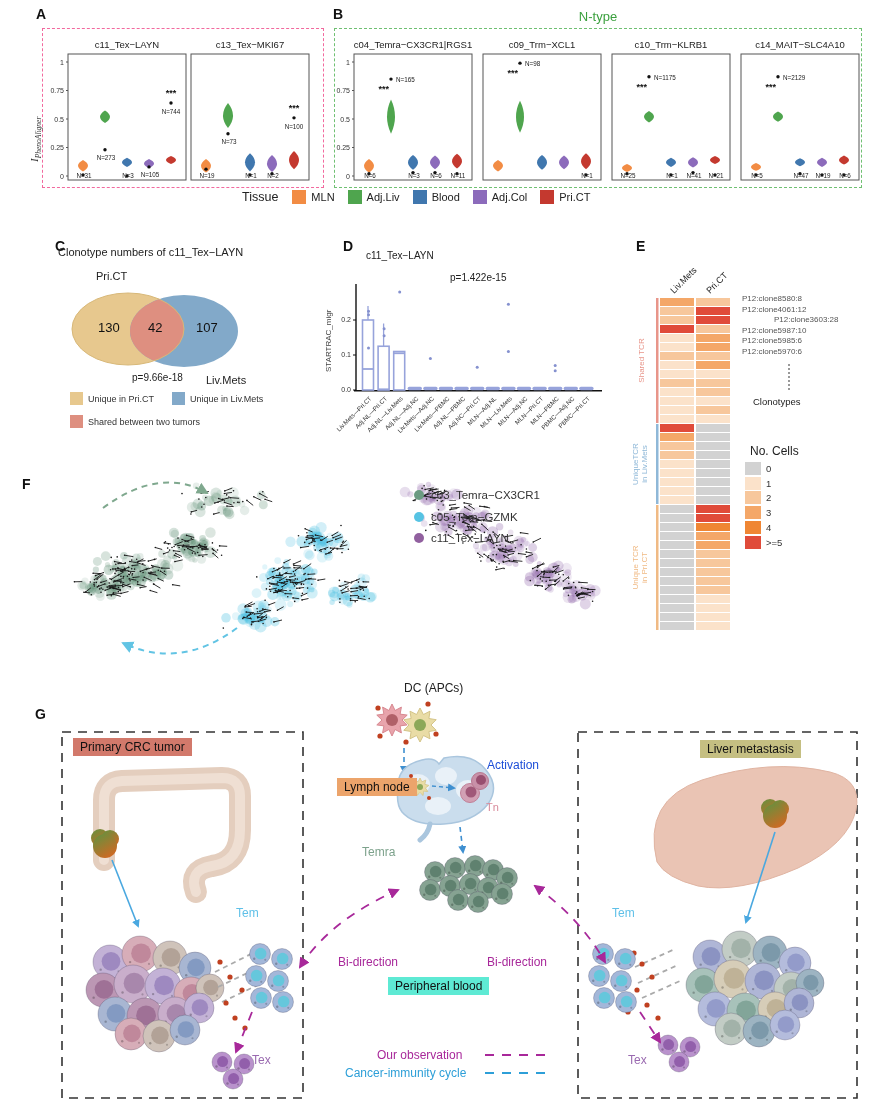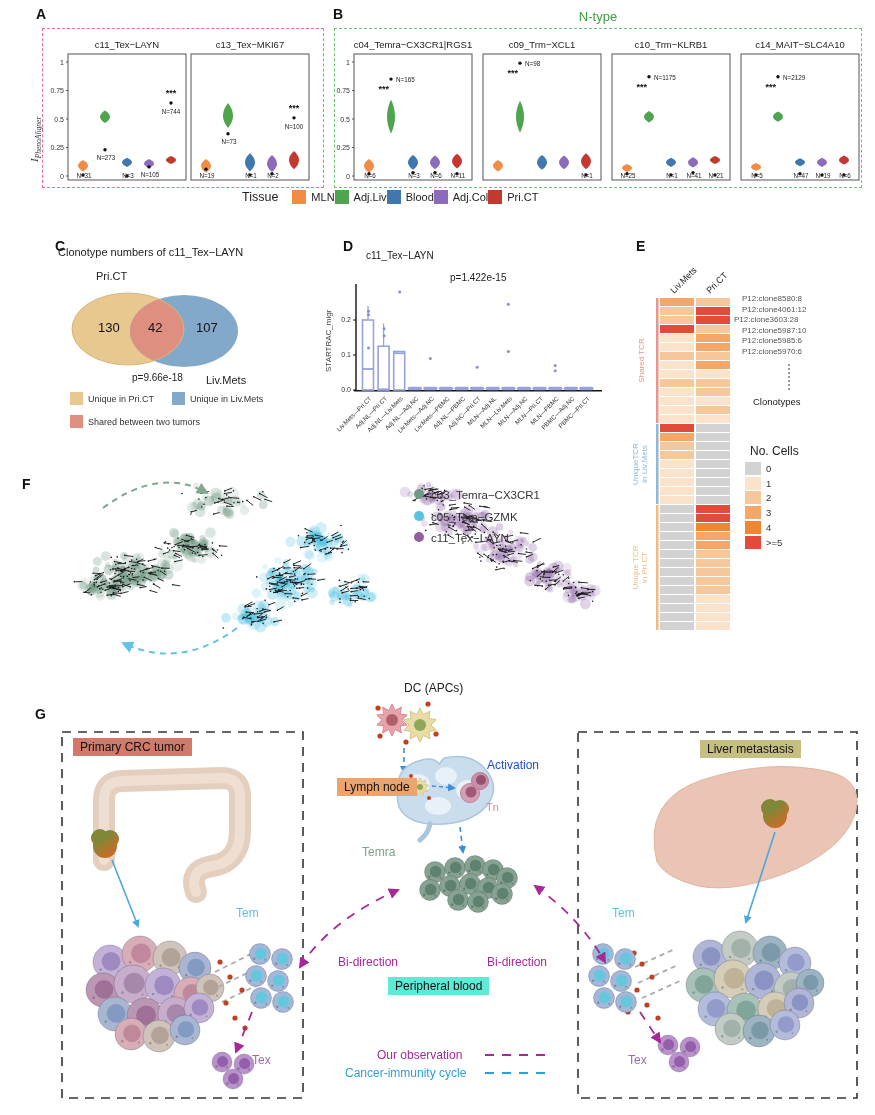--- a/index.html
+++ b/index.html
@@ -16,21 +16,21 @@
   .legendrow .it{display:flex;align-items:center;gap:5px;font-size:11px;}
   .sw{display:inline-block;width:14px;height:14px;}
   .ctitle{position:absolute;font-size:11px;color:#222;}
   .small{font-size:10px;}
   .vennnum{position:absolute;font-size:13px;color:#111;}
   .clegend{position:absolute;display:flex;align-items:center;gap:5px;font-size:9px;color:#333;}
   .clegend .sw{width:13px;height:13px;}
   .clono{position:absolute;font-size:8px;color:#555;white-space:nowrap;}
   .gl{position:absolute;font-size:12px;white-space:nowrap;}
   .gl.box{padding:2px 7px;color:#111;}
-  .flegend{position:absolute;display:flex;gap:7px;font-size:11.5px;color:#333;white-space:nowrap;}
+  .flegend{position:absolute;display:flex;align-items:center;gap:7px;font-size:11.5px;color:#333;white-space:nowrap;}
   .flegend .dot{width:10px;height:10px;border-radius:50%;}
   svg{position:absolute;overflow:visible;}
 </style>
 </head>
 <body>
 
 <div class="fig">
 
   <div class="pletter" style="left:36px;top:6px">A</div>
   <div class="pletter" style="left:333px;top:6px">B</div>
@@ -229,21 +229,21 @@
       </g>
       <g>
         <path d="M508,123.47999999999999 Q518,128.04 508,132.6 Q498,128.04 508,123.47999999999999 Z" fill="#C4392F"></path>
         <circle cx="508" cy="142.86" r="1.7" fill="#111"></circle>
         <text x="509" y="146" text-anchor="middle" font-size="6.3" fill="#222">N=6</text>
       </g>
     </svg>
 
   <div class="legendrow" style="left:242px;top:190px">
     <span style="font-size:12.5px">Tissue</span>
-    <span id="tissueItems" style="display:flex;">
+    <span id="tissueItems" style="display:flex;gap:13px">
         <span class="it">
           <span class="sw" style="background:#F28C44"></span>
           <span>MLN</span>
         </span>
         <span class="it">
           <span class="sw" style="background:#4FA54E"></span>
           <span>Adj.Liv</span>
         </span>
         <span class="it">
           <span class="sw" style="background:#4077AE"></span>
@@ -437,21 +437,21 @@
       <rect x="66" y="363" width="34" height="8" fill="#FBE2CA"></rect>
       <rect x="30" y="372" width="34" height="8" fill="#D2D2D2"></rect>
       <rect x="66" y="372" width="34" height="8" fill="#FBE2CA"></rect>
       <rect x="26" y="255" width="2.5" height="125" fill="#F0BA84"></rect>
       <text x="8" y="317.5" font-size="8" fill="#F0BA84" text-anchor="middle" transform="rotate(-90 8 317.5)">Unique TCR</text>
       <text x="17" y="317.5" font-size="8" fill="#F0BA84" text-anchor="middle" transform="rotate(-90 17 317.5)">in Pri.CT</text>
     </svg>
   <div id="clonoLabels">
       <div class="clono" style="left: 742px; top: 294px;">P12:clone8580:8</div>
       <div class="clono" style="left: 742px; top: 304.6px;">P12:clone4061:12</div>
-      <div class="clono" style="left: 710px; top: 315.2px; padding-left: 24px;">P12:clone3603:28</div>
+      <div class="clono" style="left: 750px; top: 315.2px; padding-left: 24px;">P12:clone3603:28</div>
       <div class="clono" style="left: 742px; top: 325.8px;">P12:clone5987:10</div>
       <div class="clono" style="left: 742px; top: 336.4px;">P12:clone5985:6</div>
       <div class="clono" style="left: 742px; top: 347px;">P12:clone5970:6</div>
     </div>
   <div class="abs" style="left:788px;top:364px;height:26px;border-left:2px dotted #999"></div>
   <div class="ctitle" style="left:753px;top:396px;font-size:9.5px">Clonotypes</div>
   <div class="ctitle" style="left:750px;top:444px;font-size:12px">No. Cells</div>
   <div id="heatLegend">
       <div class="clegend" style="left: 745px; top: 462px; font-size: 9.5px;">
         <span class="sw" style="width:16px;height:13px;background:#D2D2D2"></span>

